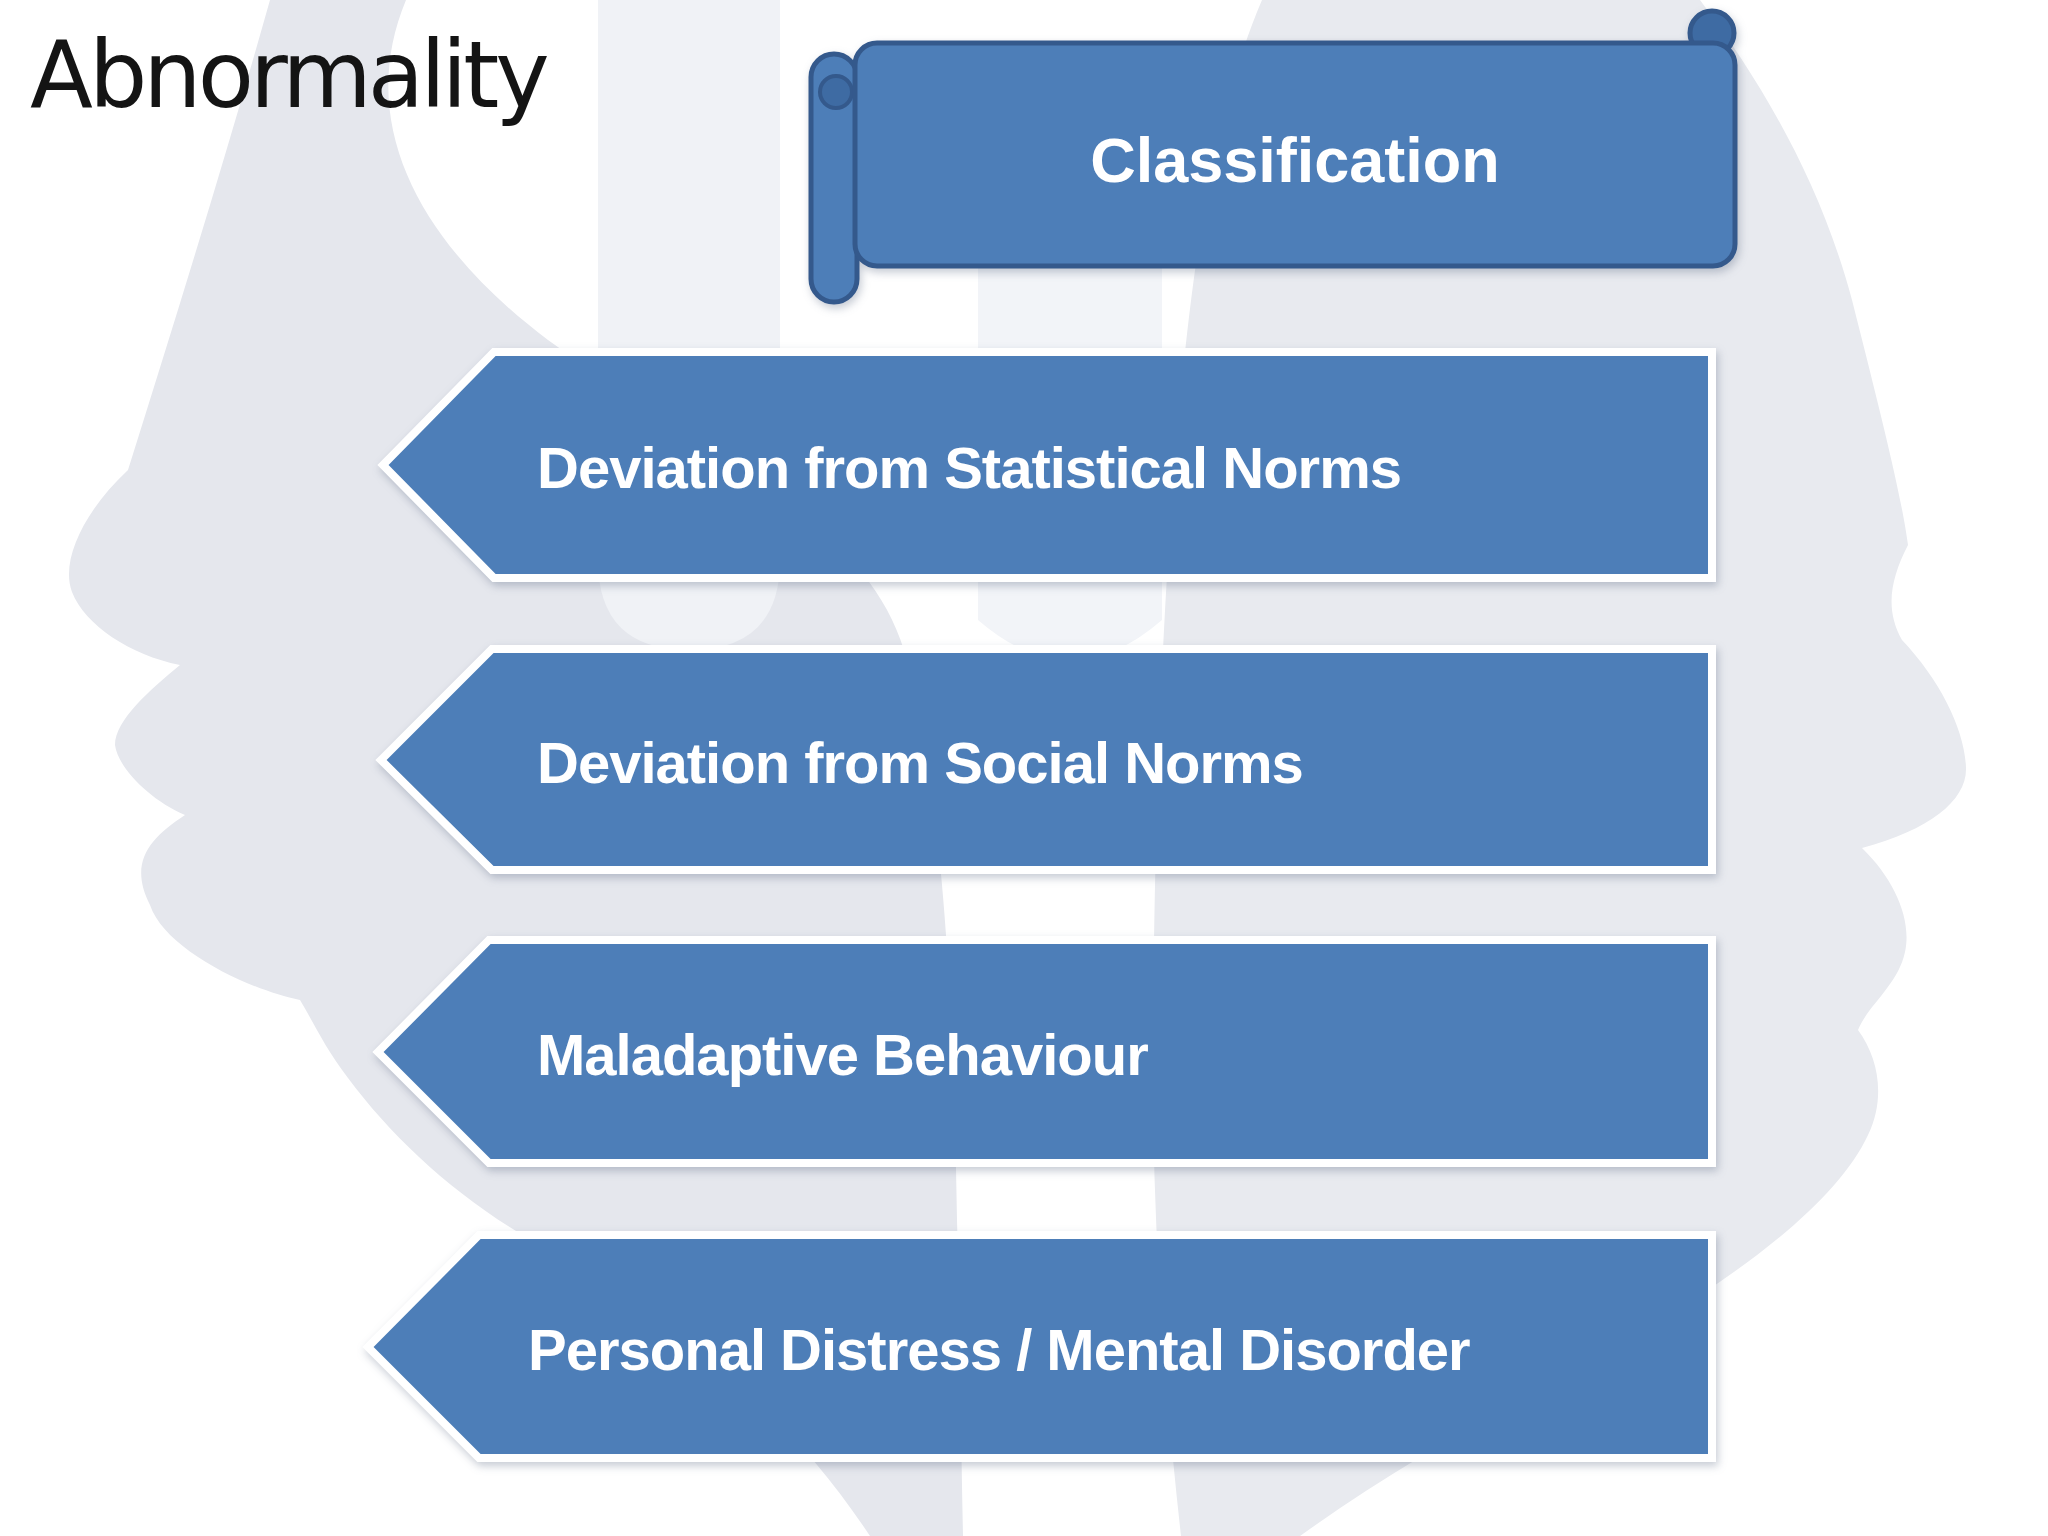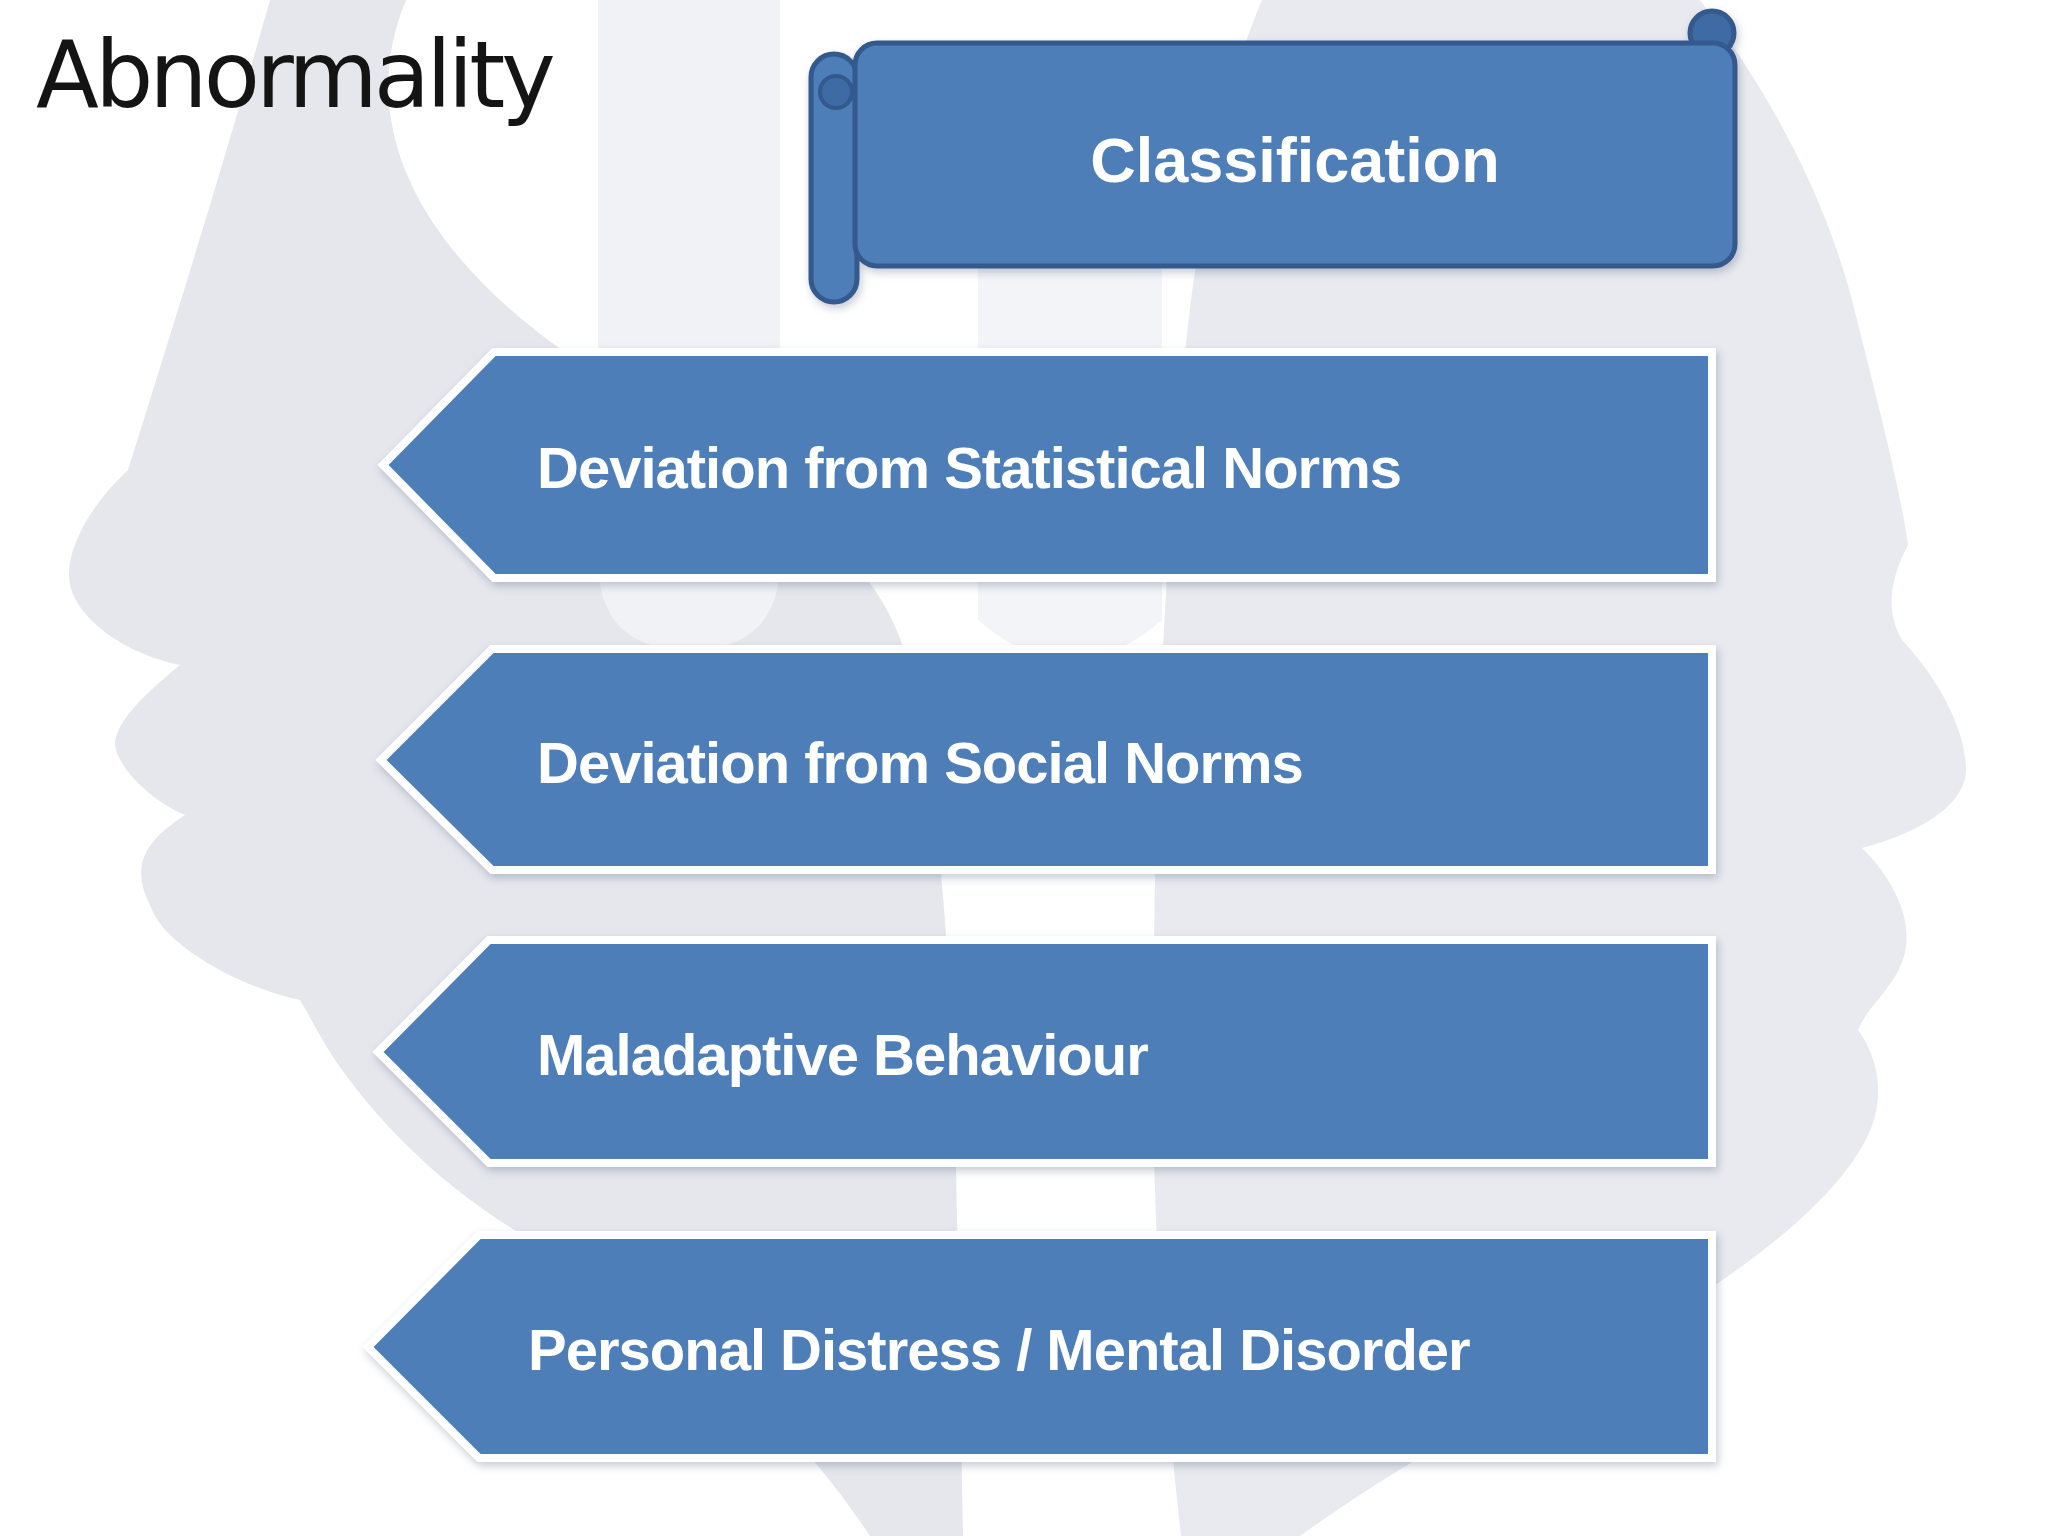--- a/index.html
+++ b/index.html
@@ -2,21 +2,21 @@
 <html><head>
 <meta charset="utf-8">
 <style>
   html,body{margin:0;padding:0;}
   body{
     width:2048px;height:1536px;overflow:hidden;position:relative;
     background:#ffffff;font-family:"Liberation Sans",sans-serif;
   }
   .layer{position:absolute;left:0;top:0;width:2048px;height:1536px;}
   .slide-title{
-    position:absolute;left:36px;top:30px;
+    position:absolute;left:30px;top:30px;
     font-family:"DejaVu Sans",sans-serif;
     font-size:92px;font-weight:400;line-height:1.0;
     color:#141414;letter-spacing:-4px;white-space:nowrap;
   }
   .banner-label{
     font-family:"Liberation Sans",sans-serif;
     font-weight:700;font-size:63px;fill:#ffffff;letter-spacing:0px;
   }
   .arrow-label{
     font-family:"Liberation Sans",sans-serif;

